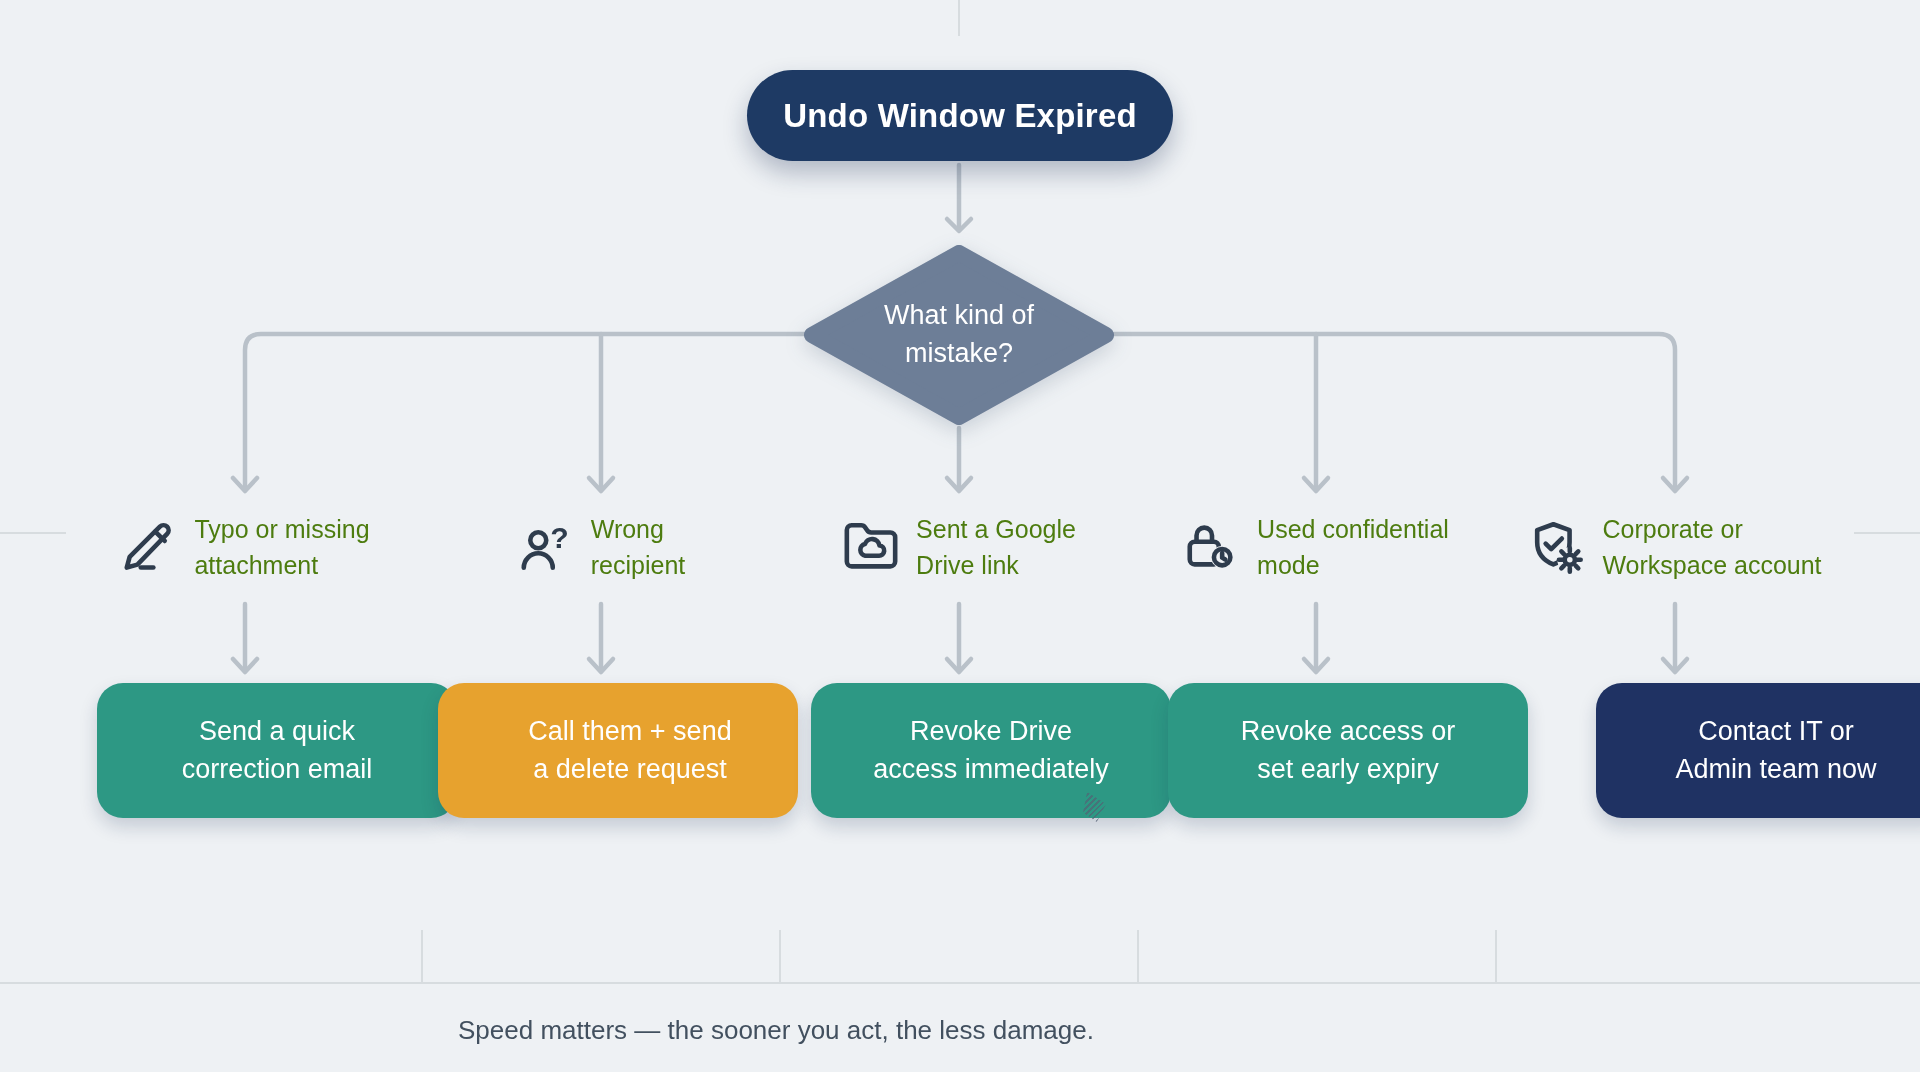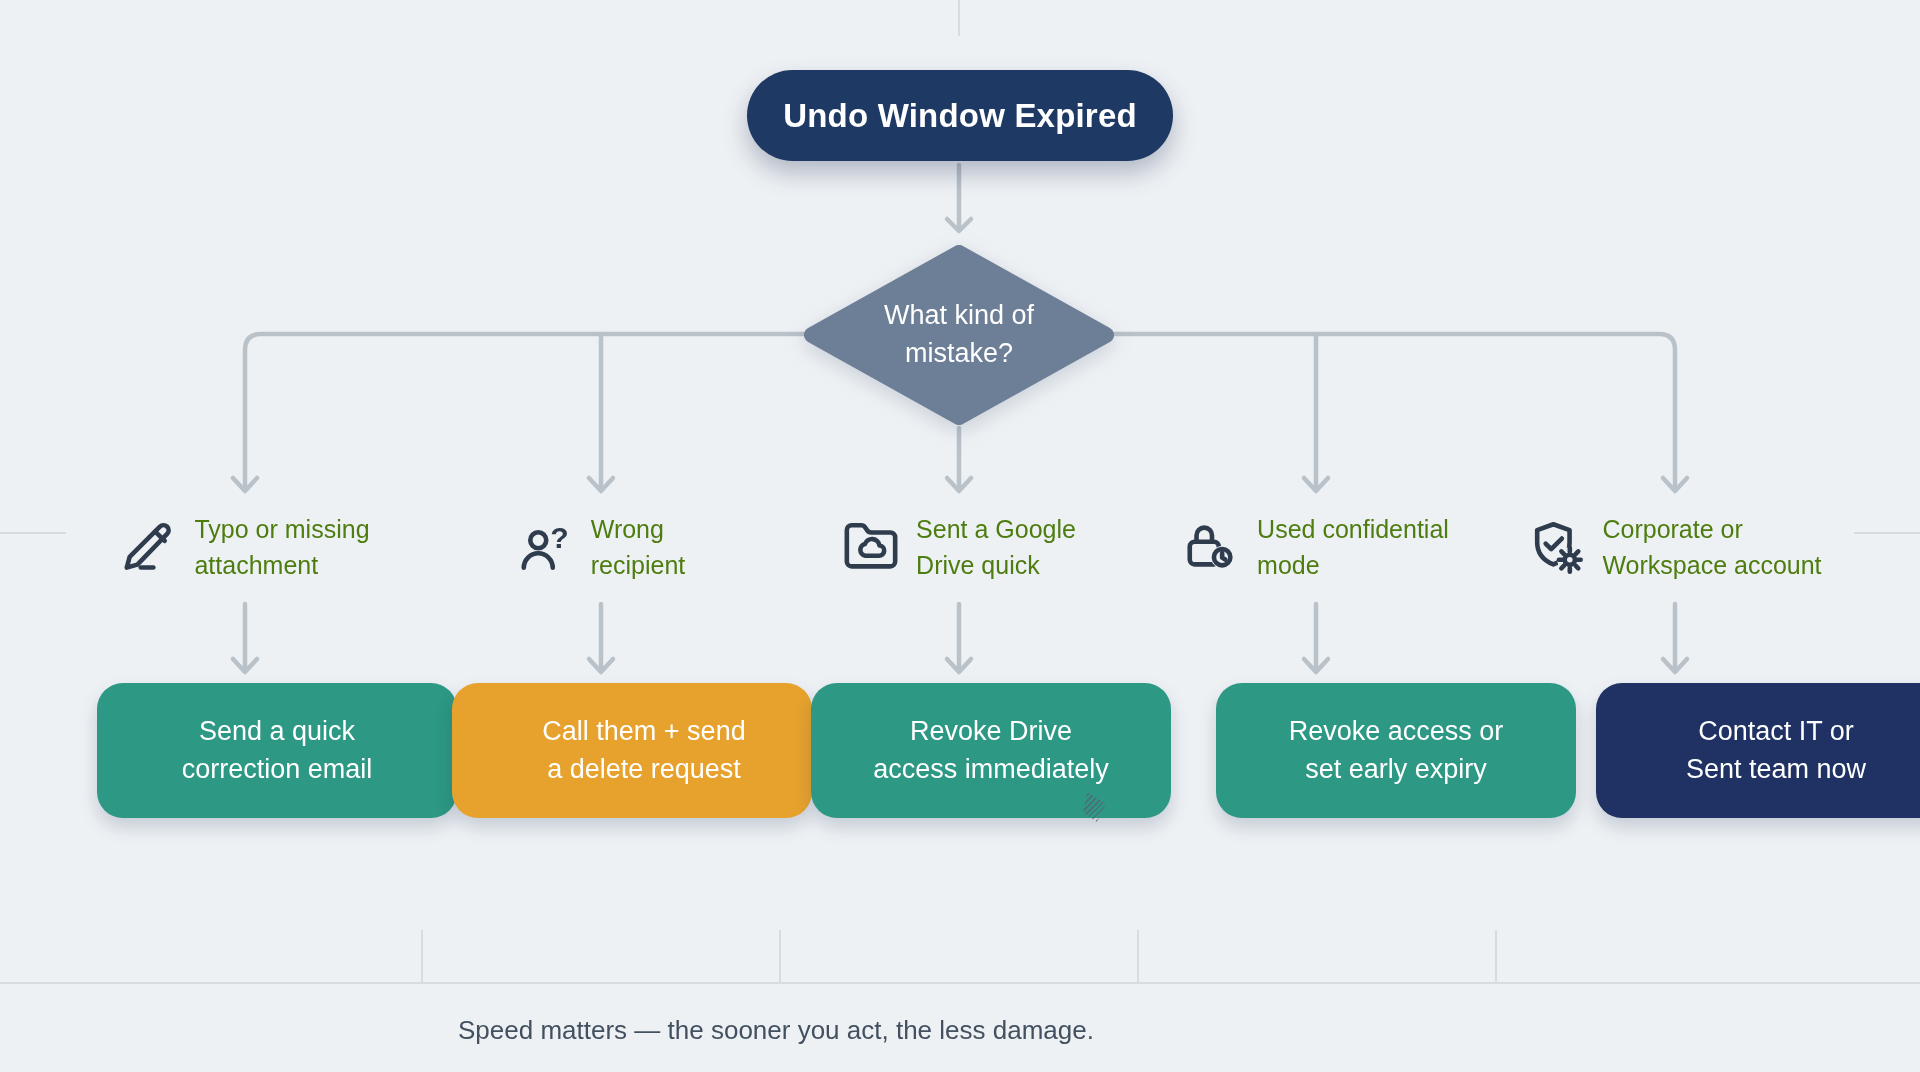--- a/index.html
+++ b/index.html
@@ -41,22 +41,22 @@
   .branch-label { color:#4d7c0f; font-size:25px; line-height:1.44; font-weight:400; white-space:nowrap; }
   .col1.branch-row { left:55px; } .col2.branch-row { left:411px; }
   .col3.branch-row { left:769px; } .col4.branch-row { left:1126px; }
   .col5.branch-row { left:1485px; }
 
   
   .action-box { position:absolute; top:683px; width:360px; height:135px; border-radius:26px;
     display:flex; align-items:center; justify-content:center; text-align:center;
     color:#fff; font-size:27px; font-weight:500; line-height:1.4;
     box-shadow:0 9px 18px rgba(15,40,80,.18); }
-  .action-box.col1 { left:97px; } .action-box.col2 { left:452px;padding-left:24px; }
-  .action-box.col3 { left:811px; } .action-box.col4 { left:1216px; }
+  .action-box.col1 { left:97px; } .action-box.col2 { left:438px;padding-left:24px; }
+  .action-box.col3 { left:811px; } .action-box.col4 { left:1168px; }
   .action-box.col5 { left:1596px; }
 
   
   .cursor-artifact { position:absolute; left:1083px; top:792px; width:23px; height:30px;
     background:repeating-linear-gradient(135deg, rgba(85,95,115,.75) 0 1.6px, transparent 1.6px 4.2px);
     clip-path:polygon(18% 0, 100% 40%, 60% 100%, 0 68%); opacity:.85; }
 
   
   .footer-caption { position:absolute; left:0; top:1015px; width:1552px; text-align:center;
     color:#42505f; font-size:26px; font-weight:400; }
@@ -146,21 +146,21 @@
 
   <div class="branch-row col3">
     <span class="icon">
       <svg viewBox="0 0 24 24" fill="none" stroke="currentColor" stroke-width="1.9" stroke-linecap="round" stroke-linejoin="round">
         <path d="M20 20a2 2 0 0 0 2-2V8a2 2 0 0 0-2-2h-7.9a2 2 0 0 1-1.7-.9L9.6 3.9A2 2 0 0 0 7.9 3H4a2 2 0 0 0-2 2v13a2 2 0 0 0 2 2Z"></path>
         <path d="M9.6 15.6h5.6a2.1 2.1 0 0 0 .3-4.2 3.1 3.1 0 0 0-6-.6 2.45 2.45 0 0 0 .1 4.8Z"></path>
       </svg>
     </span>
     <div class="branch-label">
       <div>Sent a Google</div>
-      <div>Drive quick</div>
+      <div>Drive link</div>
     </div>
   </div>
 
   <div class="branch-row col5">
     <span class="icon">
       <svg viewBox="0 0 24 24" fill="none" stroke="currentColor" stroke-width="1.9" stroke-linecap="round" stroke-linejoin="round">
         <path d="M10.5 2.6 3.8 5v5c0 4.8 3 7.7 6.7 9.2 3.7-1.5 6.7-4.4 6.7-9.2V5Z"></path>
         <path d="m7.3 10.6 2.3 2.3 4.4-4.4"></path>
         <circle cx="17.3" cy="17.3" r="5.2" fill="#eef1f4" stroke="none"></circle>
         <circle cx="17.3" cy="17.3" r="2.1"></circle>
@@ -200,20 +200,20 @@
   <div class="action-box col3" style="background: rgb(45, 152, 132);">
     <div><span>Revoke Drive</span><br>
          <span>access immediately</span></div>
   </div>
   <div class="action-box col4" style="background: rgb(45, 152, 132);">
     <div><span>Revoke access or</span><br>
          <span>set early expiry</span></div>
   </div>
   <div class="action-box col5" style="background: rgb(31, 50, 99);">
     <div><span>Contact IT or</span><br>
-         <span>Sent team now</span></div>
+         <span>Admin team now</span></div>
   </div>
 
   <div class="cursor-artifact"></div>
 
   <div class="footer-caption">Speed matters — the sooner you act, the less damage.</div>
 
 </div>
 
 </body></html>

